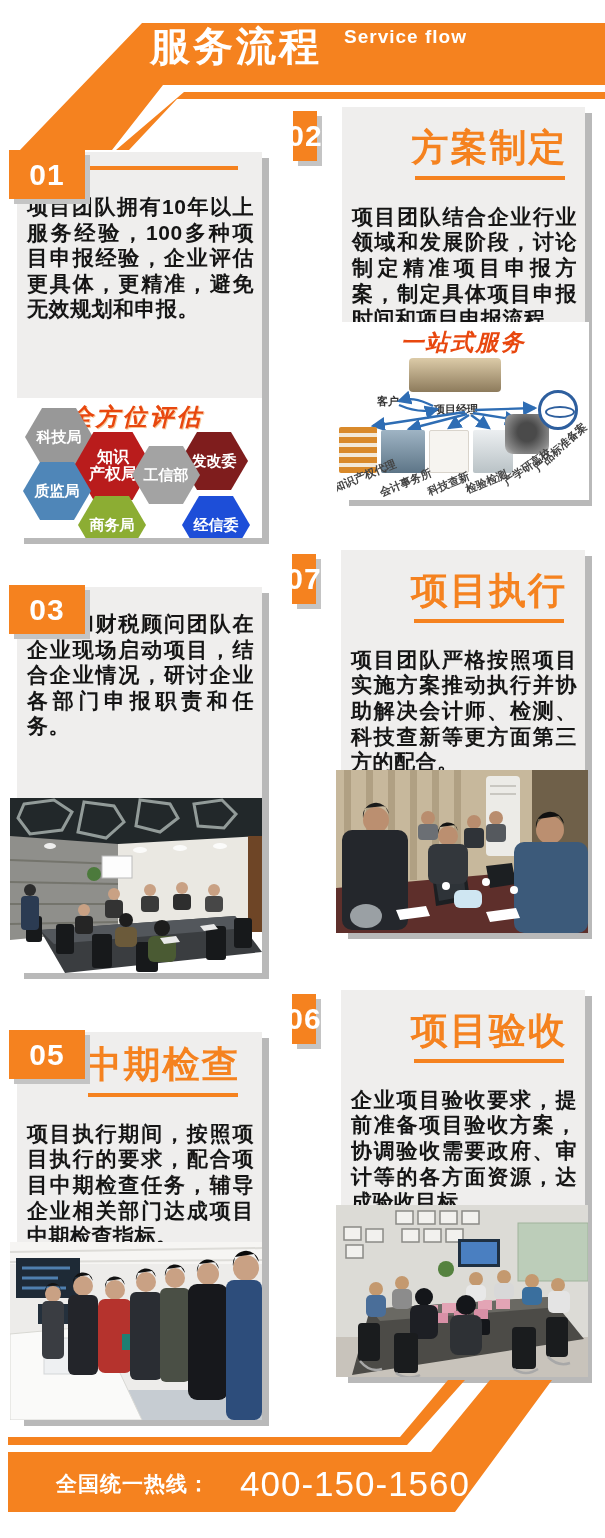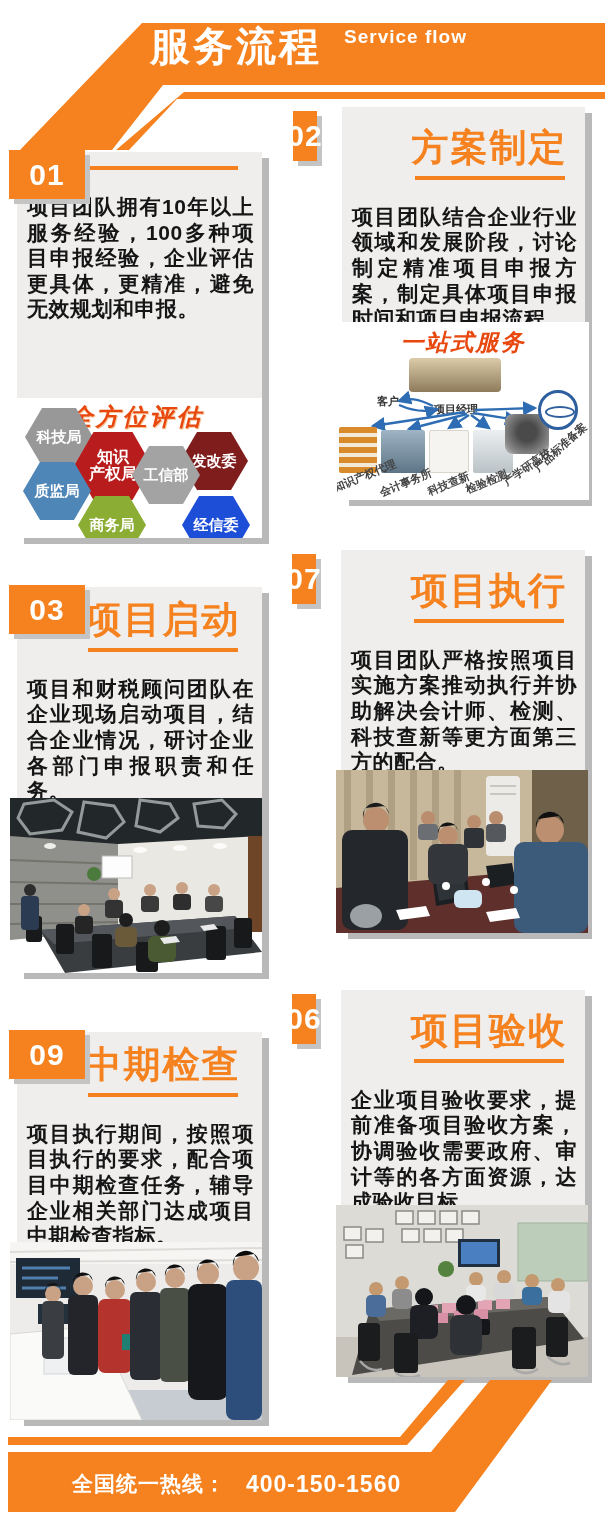--- a/index.html
+++ b/index.html
@@ -67,24 +67,24 @@
              border:2px solid #2e5f9e;border-radius:50%;}
   .svc-rot{position:absolute;font-size:11px;font-weight:bold;color:#444;white-space:nowrap;
            transform:rotate(-22deg);transform-origin:left bottom;}
   .svc-r0{left:0px;top:158px;} .svc-r1{left:46px;top:163px;} .svc-r2{left:94px;top:162px;}
   .svc-r3{left:132px;top:160px;} .svc-r4{left:172px;top:152px;transform:rotate(-35deg);}
   .svc-r5{left:204px;top:138px;transform:rotate(-42deg);}
   .svc-arrows{position:absolute;left:0;top:0;}
 
   .photo-svg{display:block;}
 
-  .footer-text{position:absolute;top:1462px;left:16px;width:470px;display:flex;align-items:center;
-               color:#fff;padding-left:56px;box-sizing:border-box;height:44px;}
+  .footer-text{position:absolute;top:1462px;left:0;width:470px;display:flex;align-items:center;
+               color:#fff;padding-left:56px;box-sizing:border-box;height:44px;justify-content:space-between;}
   .hotline-label{font-size:21px;font-weight:bold;letter-spacing:1px;}
-  .hotline-number{font-size:23px;font-weight:bold;margin-left:20px;letter-spacing:1px;}
+  .hotline-number{font-size:35px;font-weight:normal;margin-left:20px;letter-spacing:1px;}
 </style>
 </head>
 <body>
 
 <div class="canvas">
 
   <svg class="hdr-svg" width="605" height="150">
     <polygon points="142,23 605,23 605,85 163,85 112,150 20,150" fill="#f5821f"></polygon>
     <polygon points="184,92 605,92 605,99 177,99 129,150 116,150" fill="#f5821f"></polygon>
   </svg>
@@ -155,24 +155,20 @@
           <span class="svc-rot svc-r2">科技查新</span>
           <span class="svc-rot svc-r3">检验检测</span>
           <span class="svc-rot svc-r4">产学研高校</span>
           <span class="svc-rot svc-r5">产品标准备案</span>
         </div>
     </div>
   </div>
 
   <div class="card c3">
     <div class="badge badge-l">03</div>
-    <div class="title-wrap title-l">
-      <div class="step-title">项目启动</div>
-      <div class="t-underline"></div>
-    </div>
     <div class="step-desc">项目和财税顾问团队在企业现场启动项目，结合企业情况，研讨企业各部门申报职责和任务。</div>
     <div class="img-area img-l ia3">
       <svg class="photo-svg" width="252" height="175" viewBox="0 0 252 175">
         <rect width="252" height="52" fill="#22282a"></rect>
         <g stroke="#b8c2be" stroke-width="3" fill="none" opacity="0.75">
           <polygon points="14,6 44,2 62,14 52,32 20,36 8,20"></polygon>
           <polygon points="74,4 104,8 114,24 96,40 68,34"></polygon>
           <polygon points="130,2 160,6 168,20 150,34 126,28"></polygon>
           <polygon points="184,6 212,2 226,16 214,30 188,28"></polygon>
         </g>
@@ -287,21 +283,21 @@
             <circle cx="178" cy="120" r="4"></circle>
            <polygon points="60,140 90,136 94,146 64,150"></polygon>
             <polygon points="150,142 180,138 184,148 154,152"></polygon>
           </g>
         <ellipse cx="30" cy="146" rx="16" ry="12" fill="#9aa0a4"></ellipse>
       </svg>
     </div>
   </div>
 
   <div class="card c5">
-    <div class="badge badge-l">09</div>
+    <div class="badge badge-l">05</div>
     <div class="title-wrap title-l">
       <div class="step-title">中期检查</div>
       <div class="t-underline"></div>
     </div>
     <div class="step-desc">项目执行期间，按照项目执行的要求，配合项目中期检查任务，辅导企业相关部门达成项目中期检查指标。</div>
     <div class="img-area img-l ia5">
       <svg class="photo-svg" width="252" height="178" viewBox="0 0 252 178">
         <rect width="252" height="178" fill="#edecea"></rect>
         <rect width="252" height="22" fill="#f6f5f3"></rect>
         <g stroke="#dddcd8" stroke-width="2">

